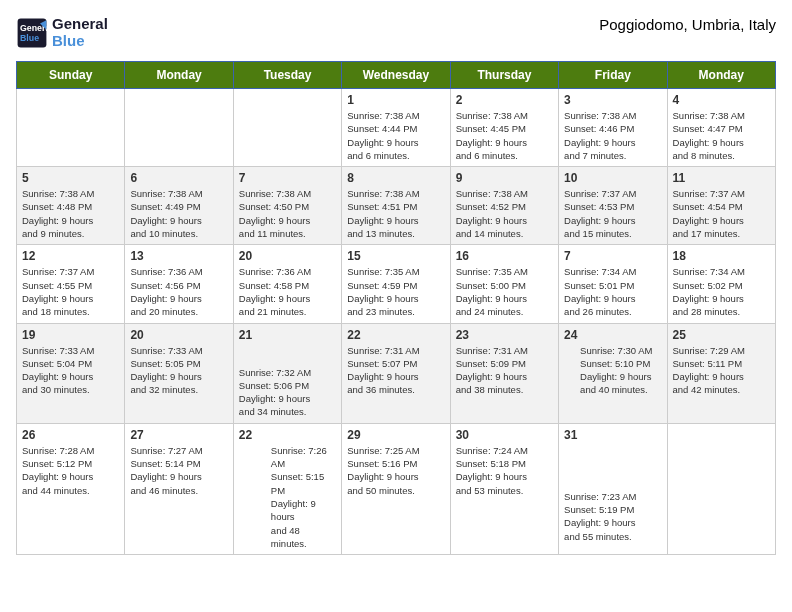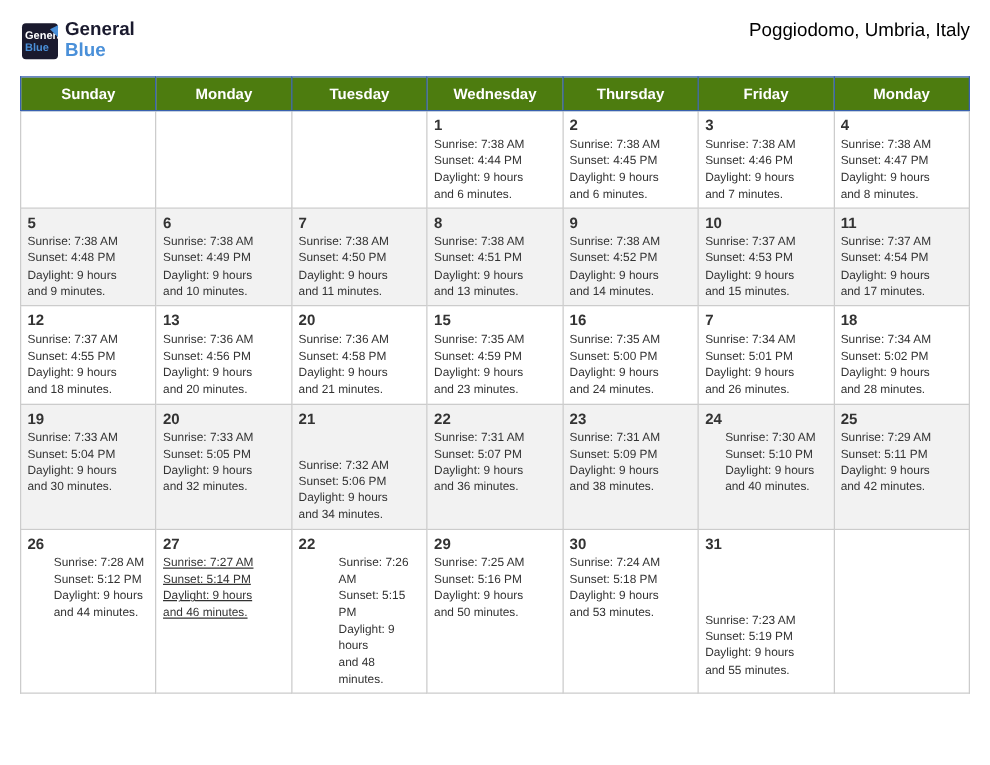--- a/index.html
+++ b/index.html
@@ -296,28 +296,28 @@
           <span class="day-number">25</span>
           <div class="day-info" style="white-space: pre-line;">Sunrise: 7:29 AM
 Sunset: 5:11 PM
 Daylight: 9 hours
 and 42 minutes.</div>
         </td>
       </tr>
       <tr>
         <td>
           <span class="day-number">26</span>
-          <div class="day-info" style="white-space: pre-line; margin-left: 21px;">Sunrise: 7:28 AM
+          <div class="day-info" style="white-space: pre-line;">Sunrise: 7:28 AM
 Sunset: 5:12 PM
 Daylight: 9 hours
 and 44 minutes.</div>
         </td>
         <td>
           <span class="day-number">27</span>
-          <div class="day-info" style="white-space: pre-line; text-decoration: underline;">Sunrise: 7:27 AM
+          <div class="day-info" style="white-space: pre-line;">Sunrise: 7:27 AM
 Sunset: 5:14 PM
 Daylight: 9 hours
 and 46 minutes.</div>
         </td>
         <td>
           <span class="day-number">22</span>
           <div class="day-info" style="white-space: pre-line; margin-left: 32px;">Sunrise: 7:26 AM
 Sunset: 5:15 PM
 Daylight: 9 hours
 and 48 minutes.</div>

